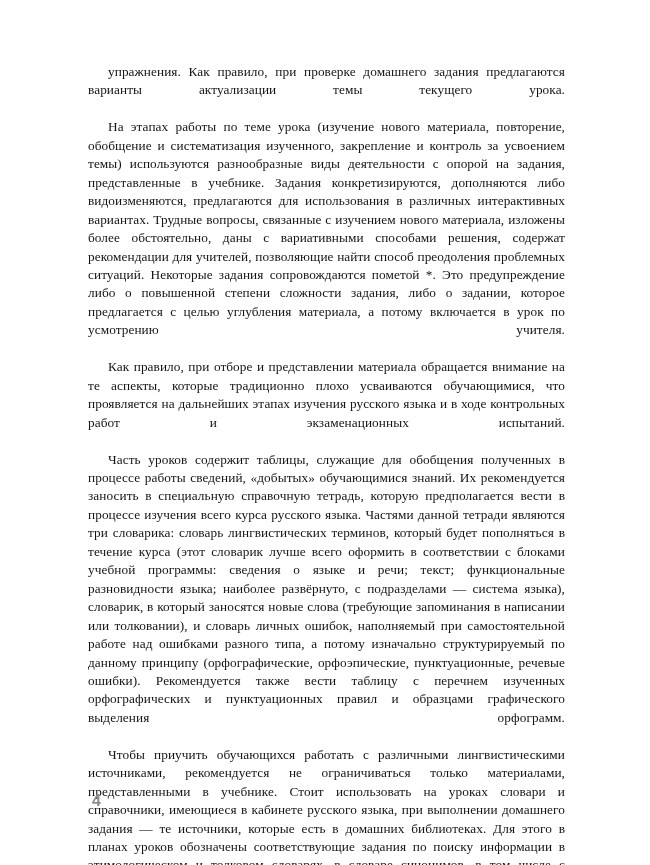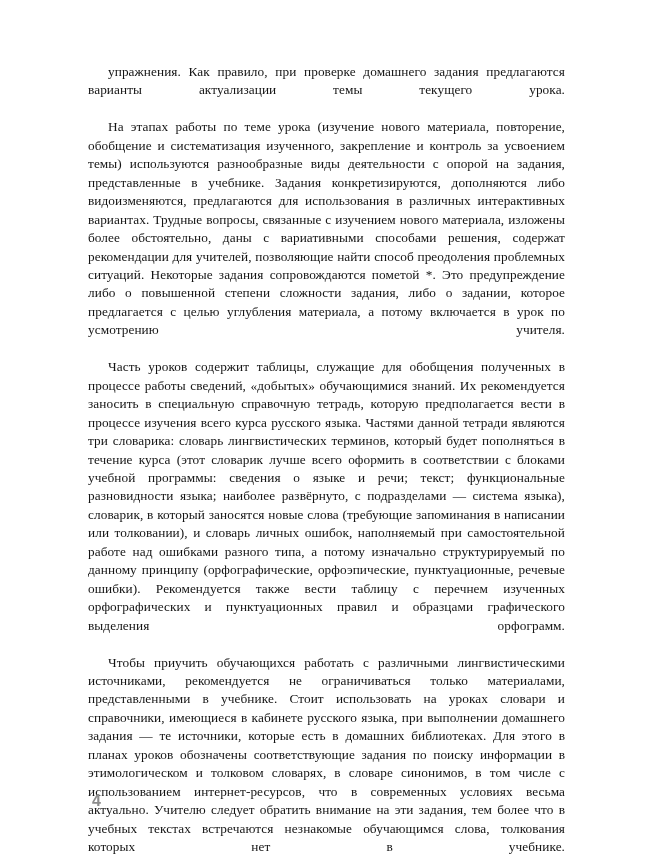--- a/index.html
+++ b/index.html
@@ -75,20 +75,21 @@
 </style>
 </head>
 <body>
 
 <div id="page">
 
   <div id="text-column">
 
     <p class="para">упражнения. Как правило, при проверке домашнего задания предлагаются варианты актуализации темы текущего урока.</p>
     <p class="para">На этапах работы по теме урока (изучение нового материала, повторение, обобщение и систематизация изученного, закрепление и контроль за усвоением темы) используются разнообразные виды деятельности с опорой на задания, представленные в учебнике. Задания конкретизируются, дополняются либо видоизменяются, предлагаются для использования в различных интерактивных вариантах. Трудные вопросы, связанные с изучением нового материала, изложены более обстоятельно, даны с вариативными способами решения, содержат рекомендации для учителей, позволяющие найти способ преодоления проблемных ситуаций. Некоторые задания сопровождаются пометой *. Это предупреждение либо о повышенной степени сложности задания, либо о задании, которое предлагается с целью углубления материала, а потому включается в урок по усмотрению учителя.</p>
+    <p class="para">Как правило, при отборе и представлении материала обращается внимание на те аспекты, которые традиционно плохо усваиваются обучающимися, что проявляется на дальнейших этапах изучения русского языка и в ходе контрольных работ и экзаменационных испытаний.</p>
     <p class="para">Часть уроков содержит таблицы, служащие для обобщения полученных в процессе работы сведений, «добытых» обучающимися знаний. Их рекомендуется заносить в специальную справочную тетрадь, которую предполагается вести в процессе изучения всего курса русского языка. Частями данной тетради являются три словарика: словарь лингвистических терминов, который будет пополняться в течение курса (этот словарик лучше всего оформить в соответствии с блоками учебной программы: сведения о языке и речи; текст; функциональные разновидности языка; наиболее развёрнуто, с подразделами — система языка), словарик, в который заносятся новые слова (требующие запоминания в написании или толковании), и словарь личных ошибок, наполняемый при самостоятельной работе над ошибками разного типа, а потому изначально структурируемый по данному принципу (орфографические, орфоэпические, пунктуационные, речевые ошибки). Рекомендуется также вести таблицу с перечнем изученных орфографических и пунктуационных правил и образцами графического выделения орфограмм.</p>
     <p class="para">Чтобы приучить обучающихся работать с различными лингвистическими источниками, рекомендуется не ограничиваться только материалами, представленными в учебнике. Стоит использовать на уроках словари и справочники, имеющиеся в кабинете русского языка, при выполнении домашнего задания — те источники, которые есть в домашних библиотеках. Для этого в планах уроков обозначены соответствующие задания по поиску информации в этимологическом и толковом словарях, в словаре синонимов, в том числе с использованием интернет-ресурсов, что в современных условиях весьма актуально. Учителю следует обратить внимание на эти задания, тем более что в учебных текстах встречаются незнакомые обучающимся слова, толкования которых нет в учебнике.</p>
 
   </div>
 
   <div id="page-number">4</div>
 
 </div>
 
 </body></html>

